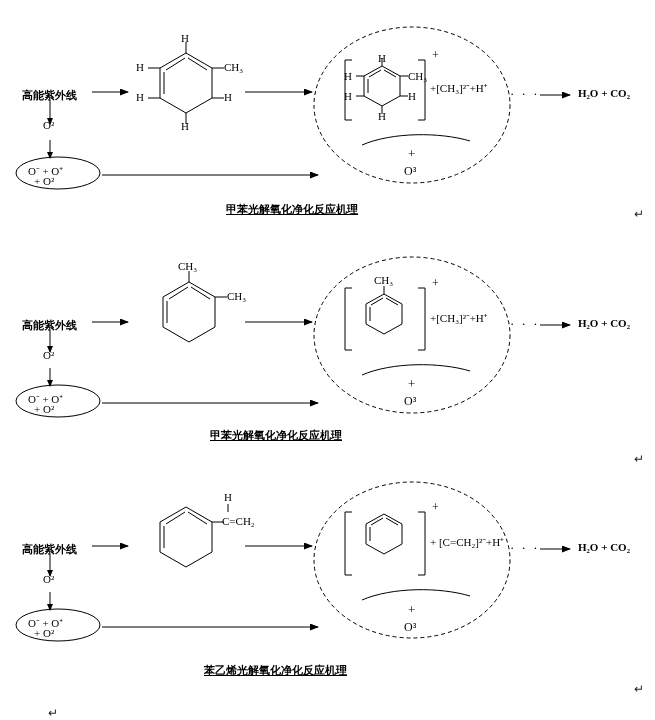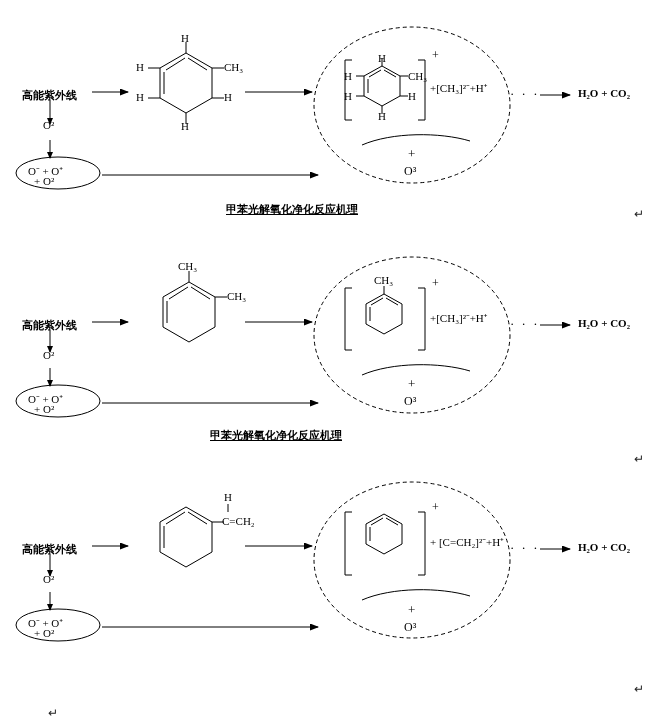--- a/index.html
+++ b/index.html
@@ -254,18 +254,19 @@
     <div class="blk lbl" style="left:432px;top:20px;font-size:12px;">+</div>
 
     <div class="blk lbl" style="left:430px;top:54px;">+ [C=CH₂]²⁻+H⁺</div>
 
     <div class="blk lbl" style="left:408px;top:122px;font-size:13px;">+</div>
     <div class="blk lbl" style="left:404px;top:140px;font-size:12px;">O³</div>
 
     <div class="blk dots" style="left:510px;top:60px;">·  ·  ·</div>
     <div class="blk lbl" style="left:578px;top:61px;font-weight:bold;">H₂O + CO₂</div>
 
+    <div class="blk cap" style="left:204px;top:183px;">苯乙烯光解氧化净化反应机理</div>
   </div>
 
   <div class="blk pilcrow" style="left:634px;top:682px;">↵</div>
   <div class="blk pilcrow" style="left:48px;top:706px;">↵</div>
 
 </div>
 
 </body></html>

